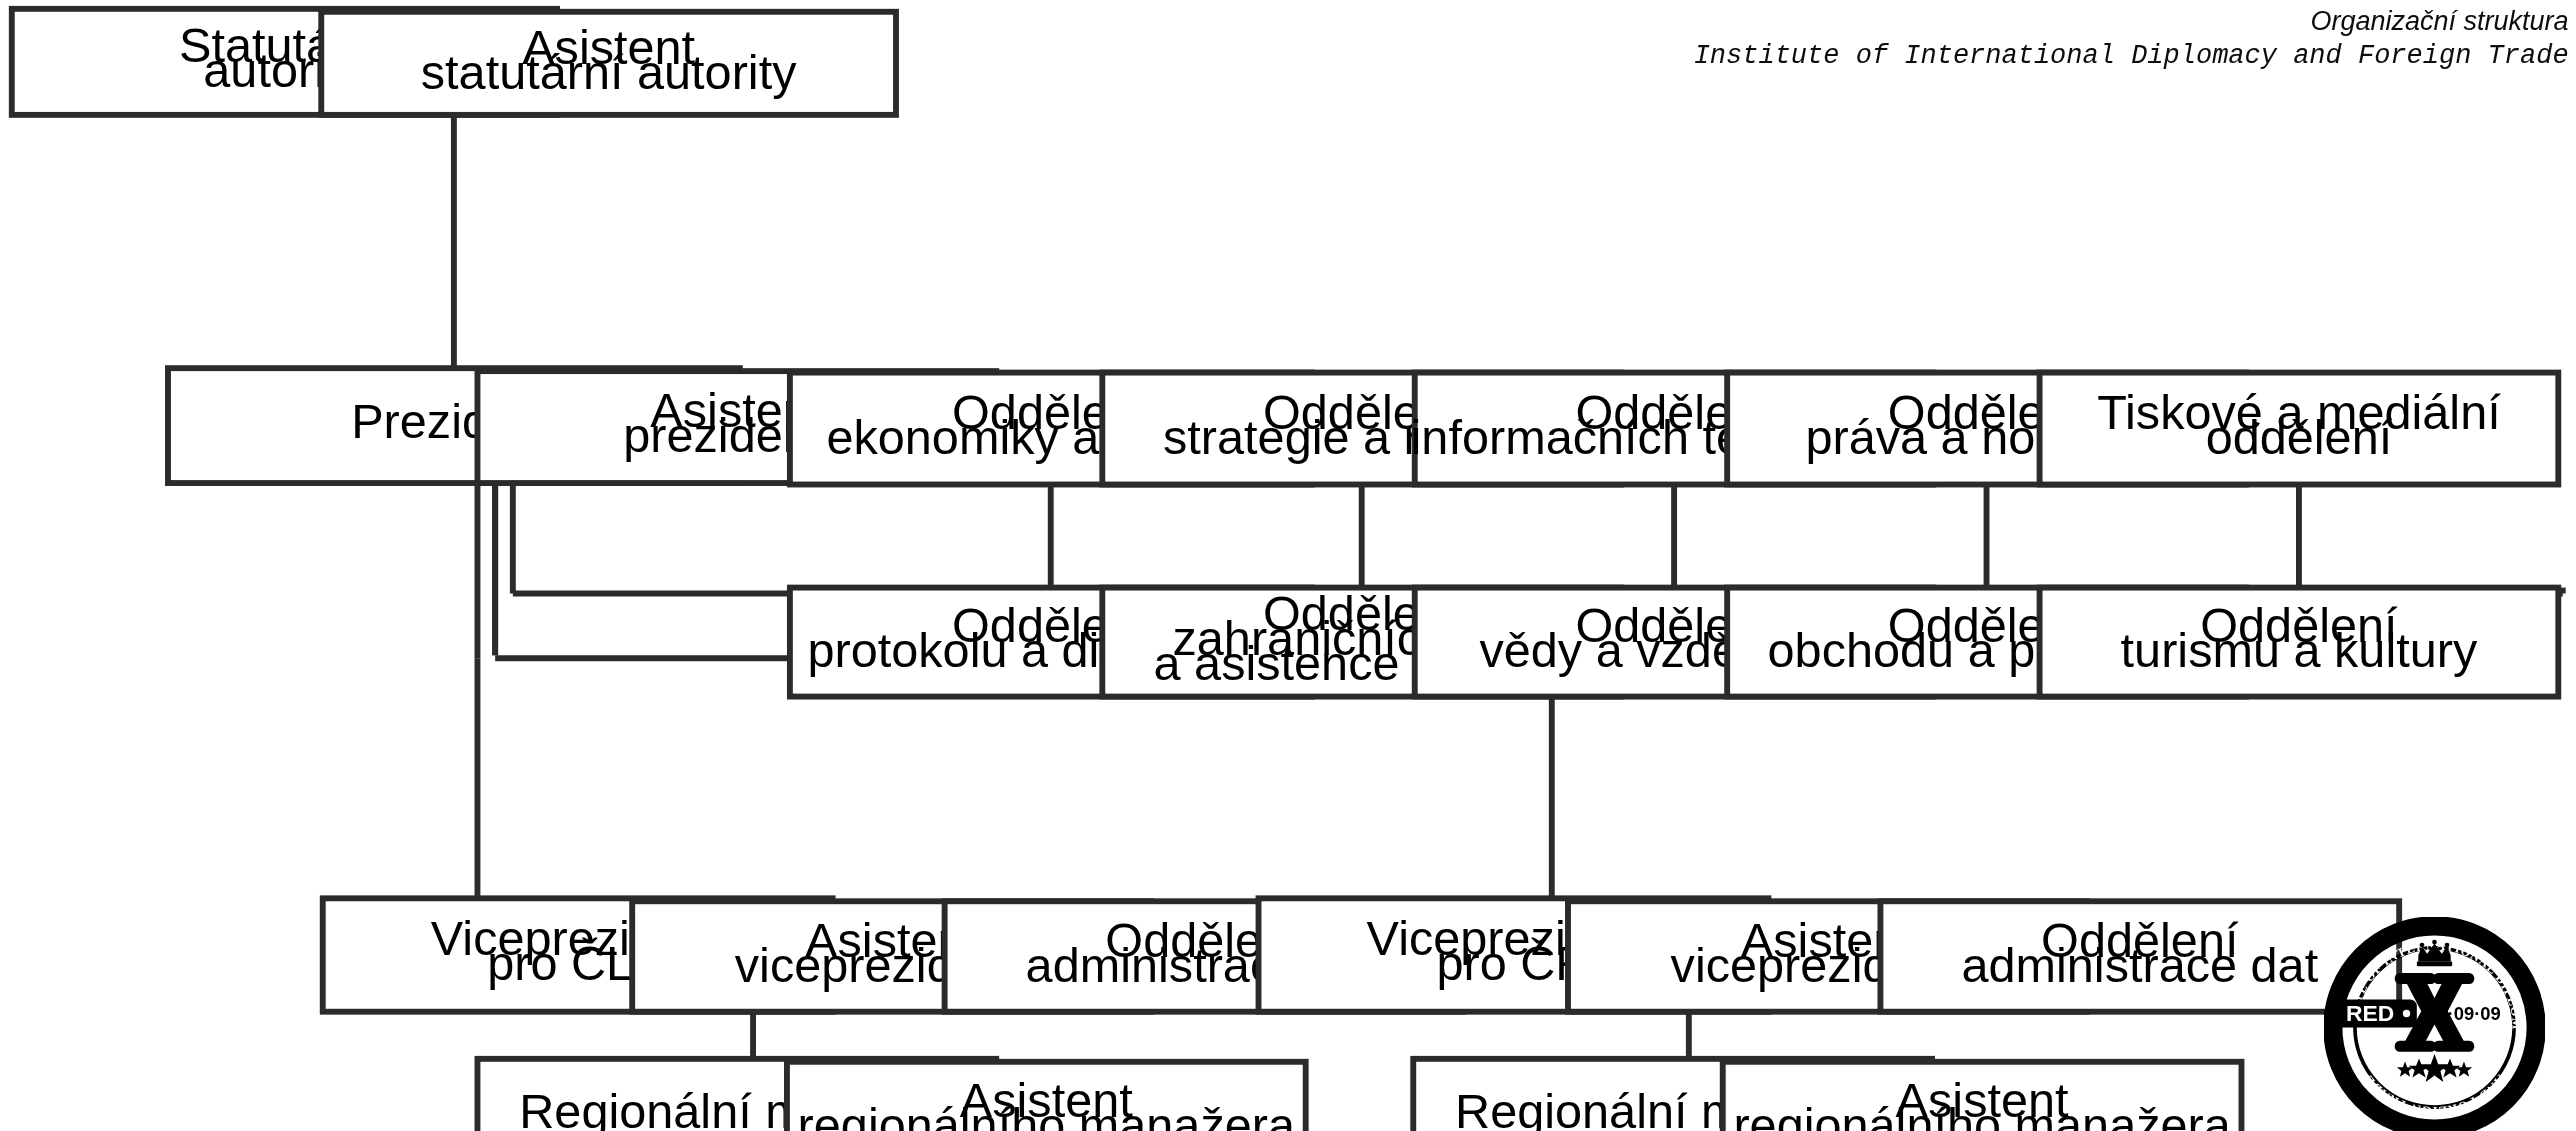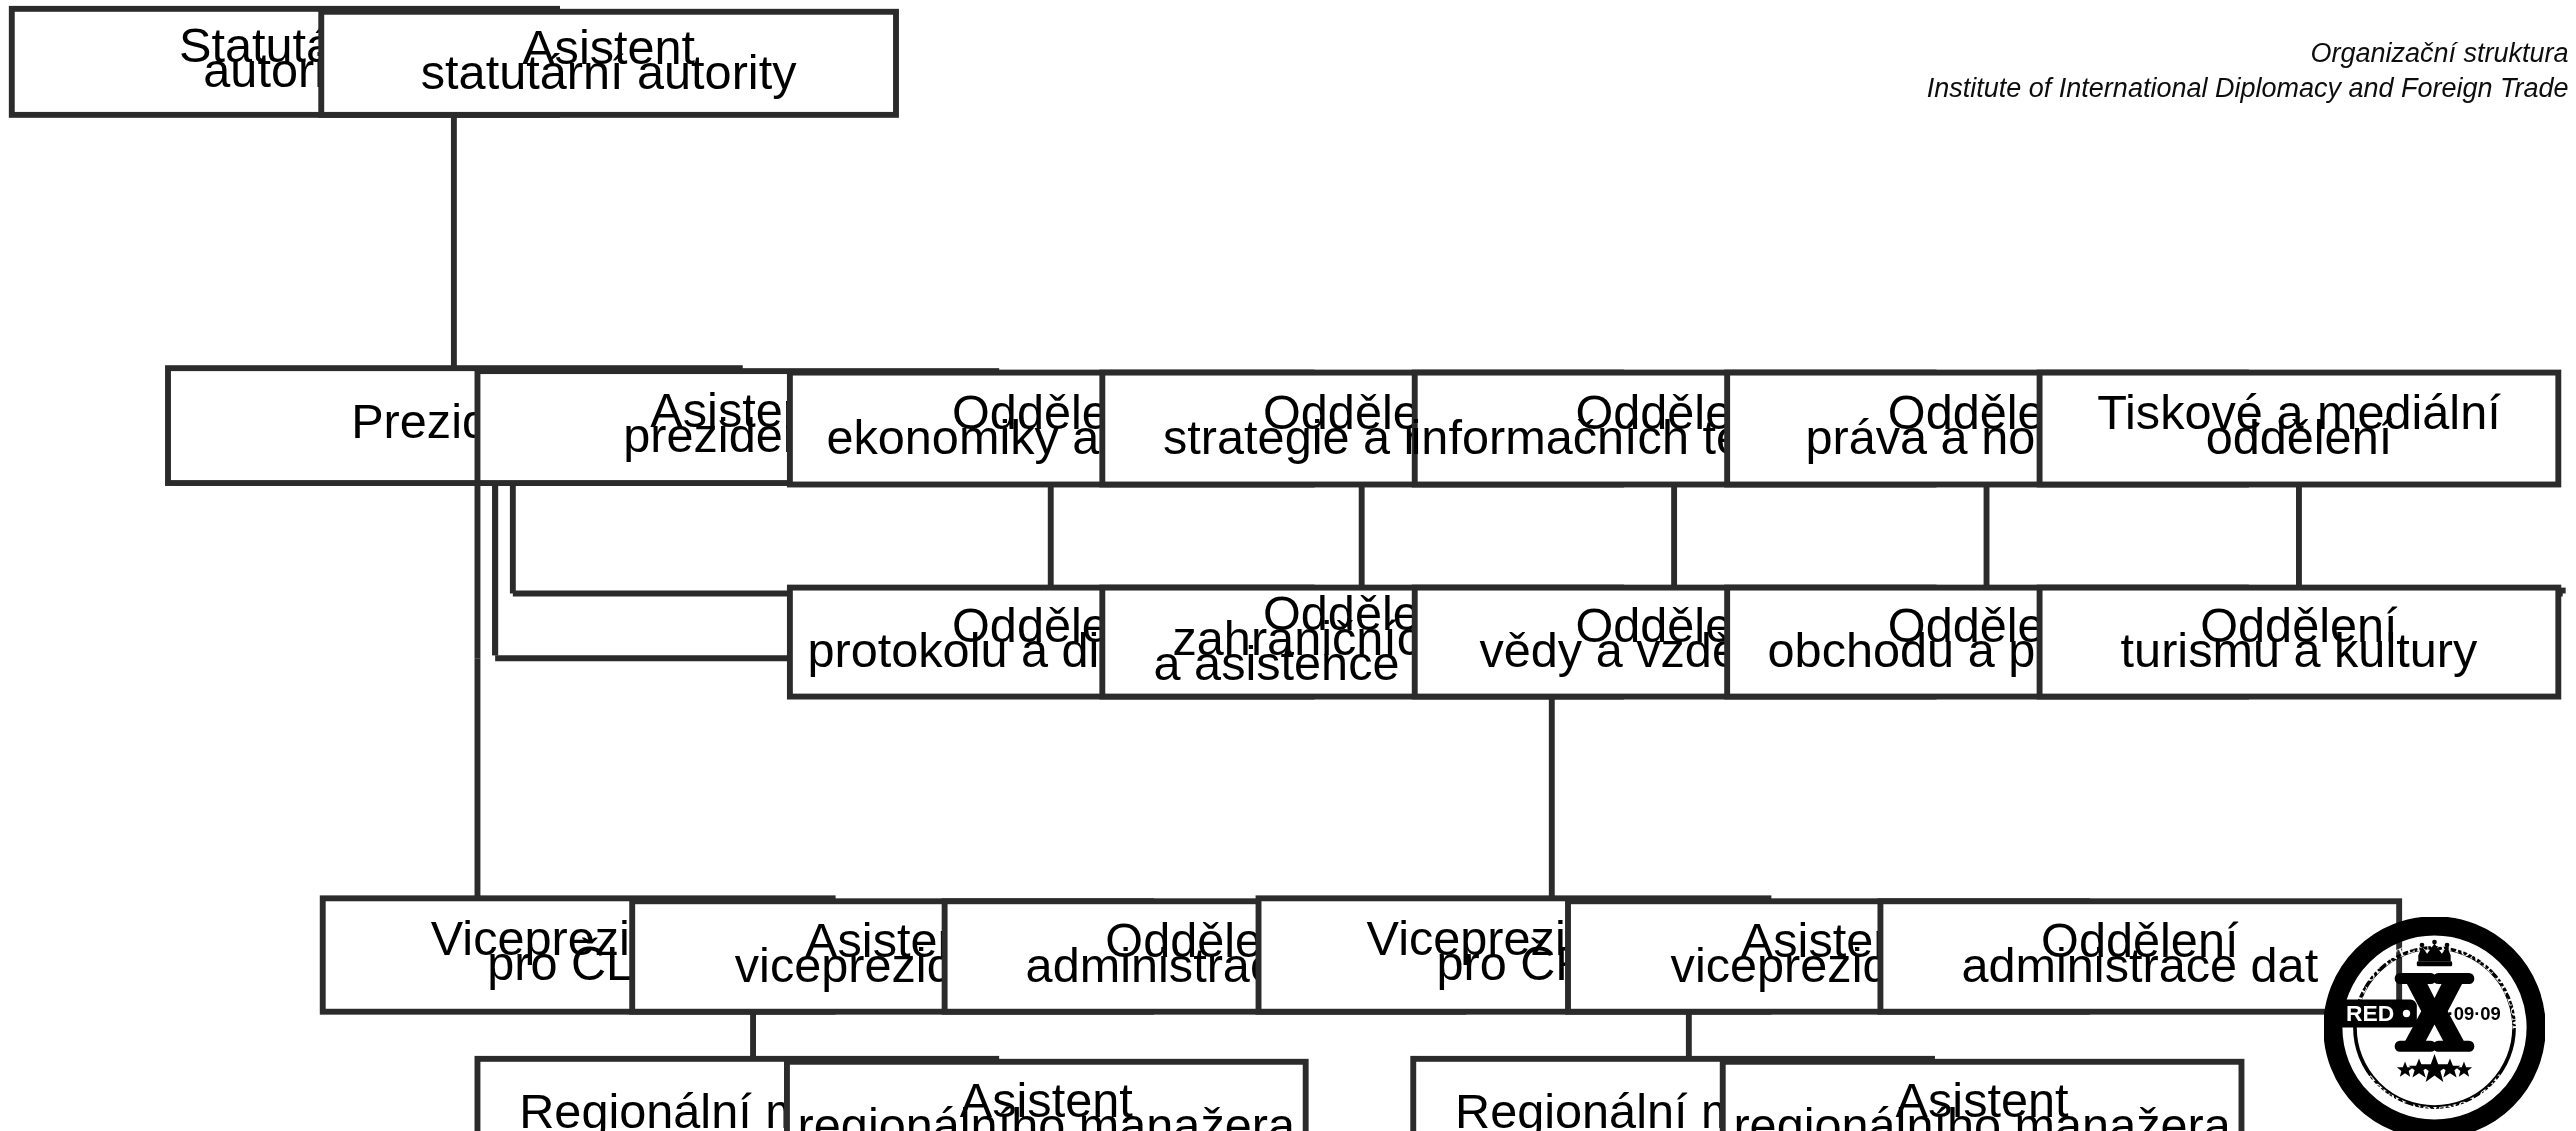--- a/index.html
+++ b/index.html
@@ -23,22 +23,22 @@
   .title-block{
     position:absolute;right:7.4px;top:4.4px;
     text-align:right;
     font-family:"Liberation Sans","DejaVu Sans",sans-serif;
     font-style:italic;
     font-size:27px;
     line-height:1.28;
     color:#0d0d0d;
     white-space:nowrap;
   }
-  .title-line1{display:block;margin-top:32px;}
-  .title-line2{display:block;}
+  .title-line1{display:block;}
+  .title-line2{display:block;font-family:Liberation Mono, monospace;}
 
   
   .seal{position:absolute;left:2324px;top:917px;width:221px;height:221px;}
   .seal svg{width:221px;height:221px;display:block;}
 </style>
 </head>
 <body>
 
 <div id="stage">
 

